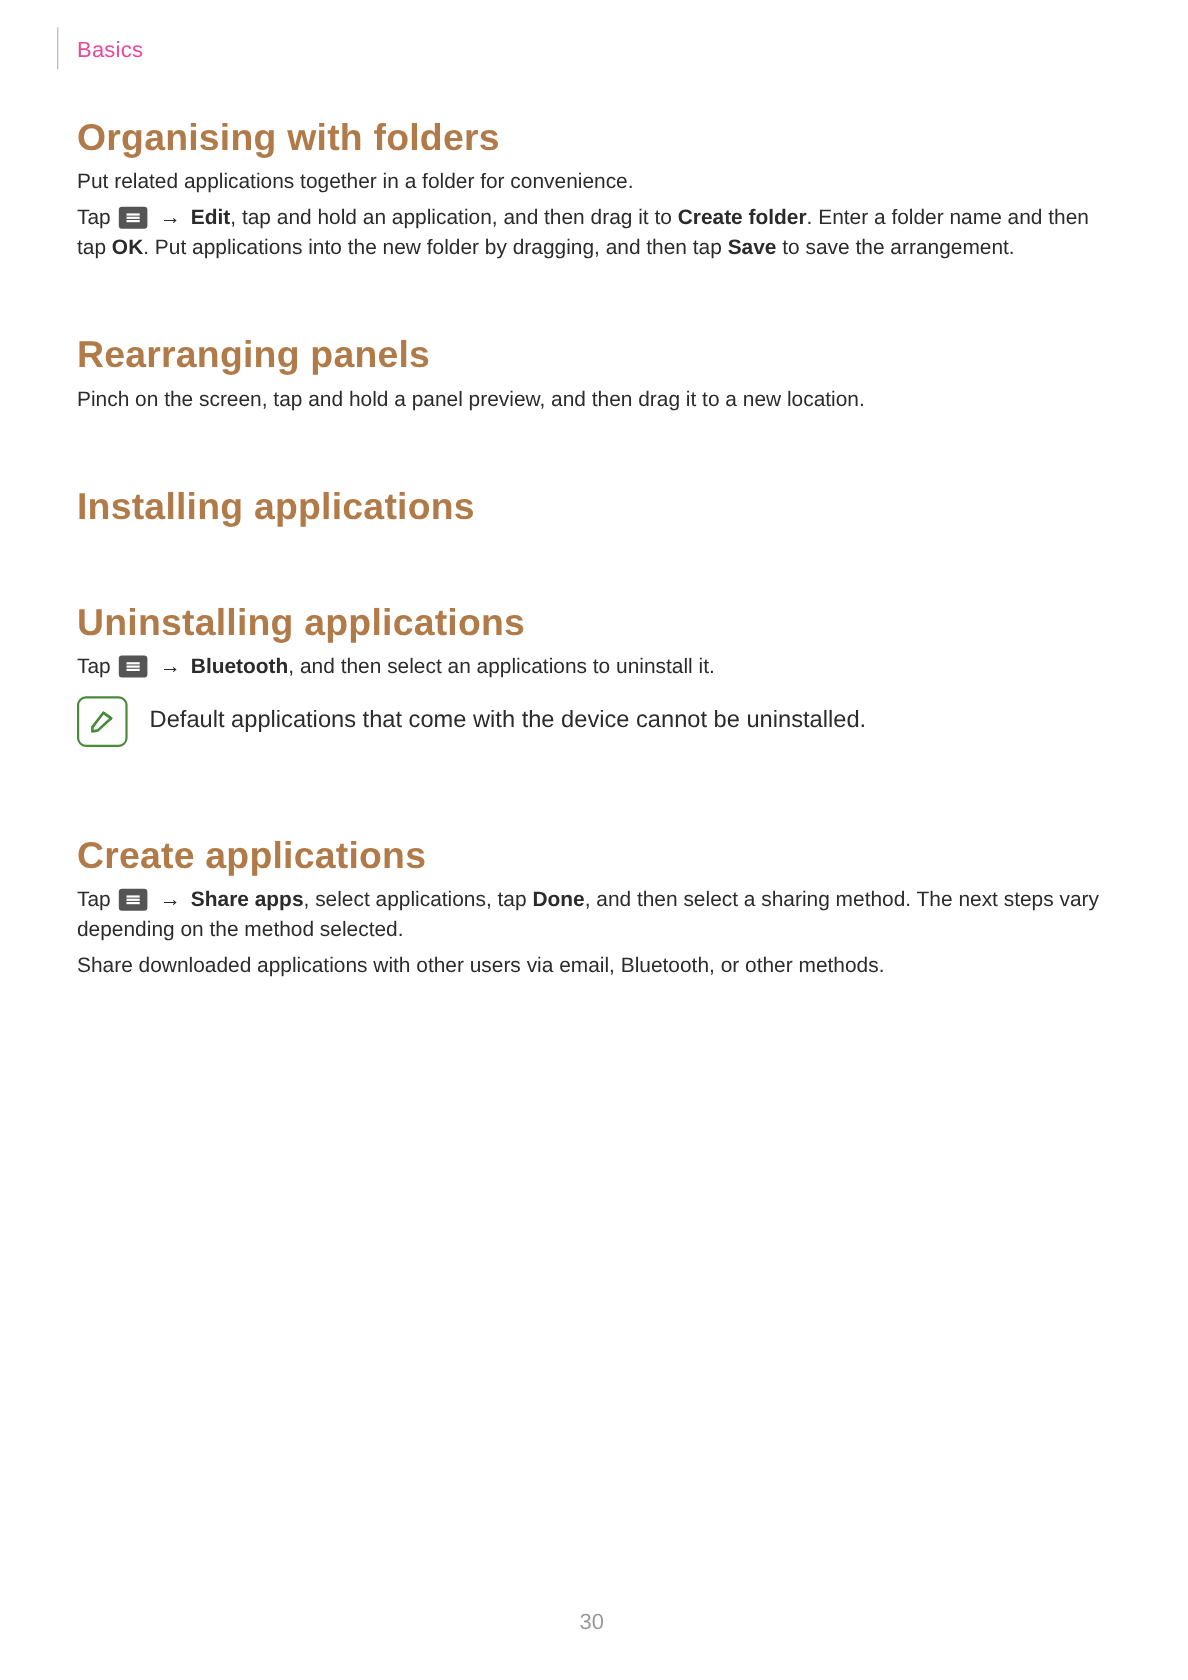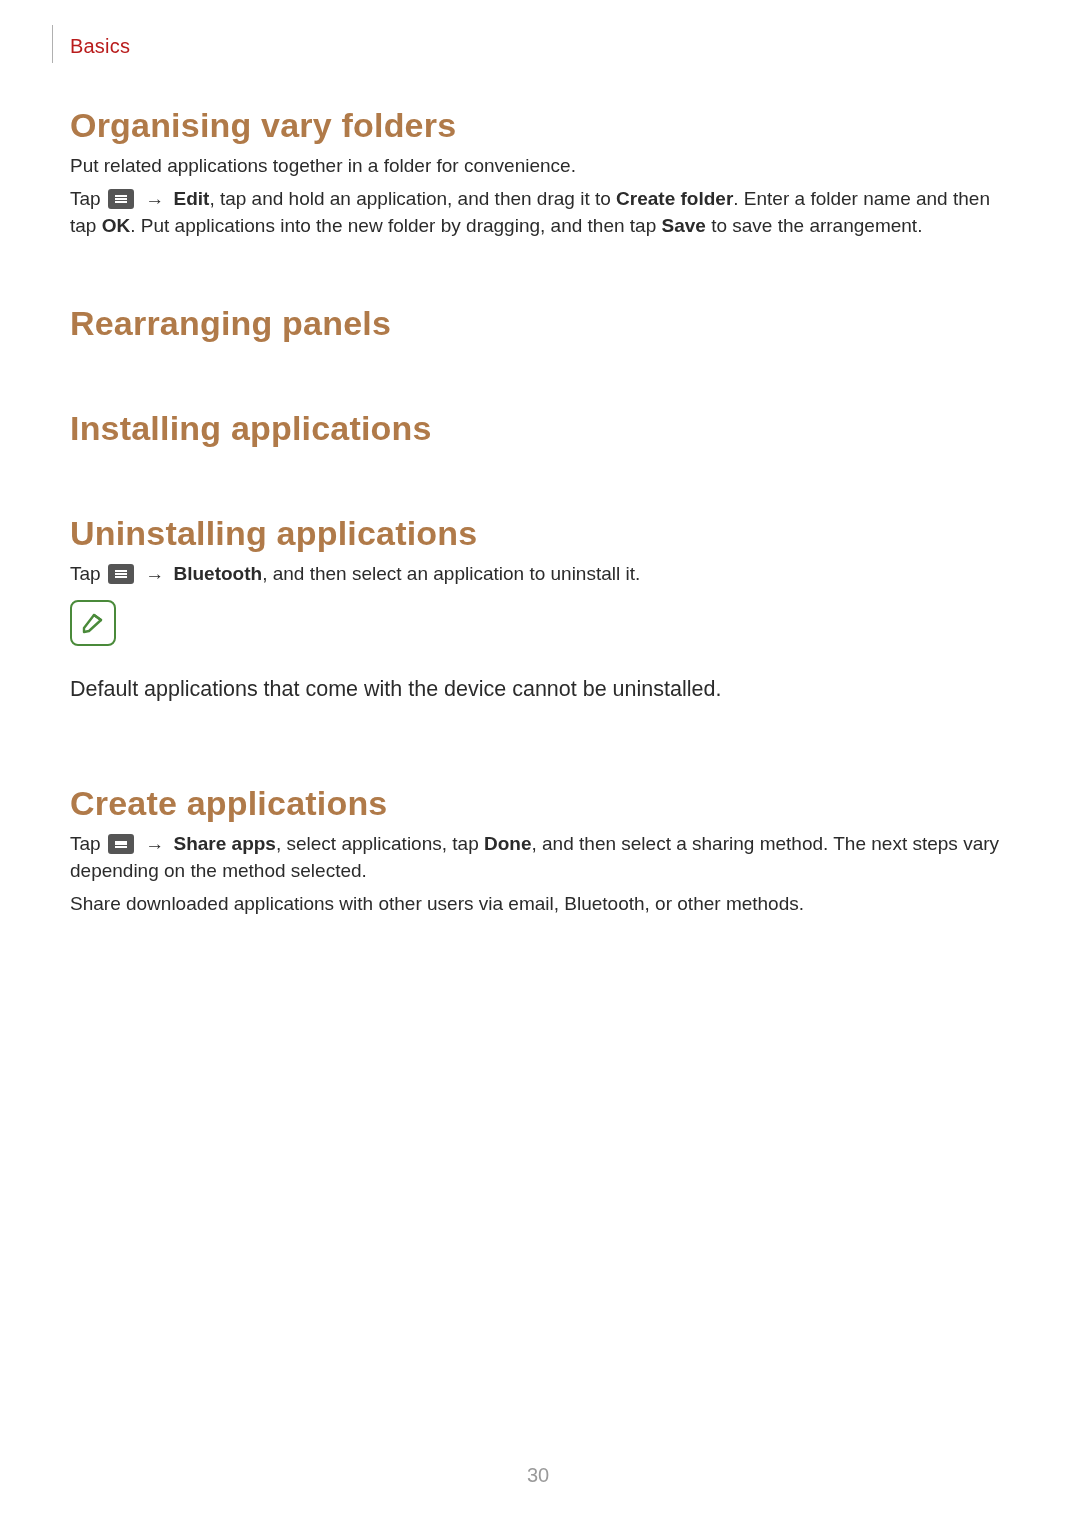--- a/index.html
+++ b/index.html
@@ -18,21 +18,21 @@
     left: 52px;
     top: 25px;
     height: 38px;
     border-left: 1px solid #b0b0b0;
   }
   .header-label {
     position: absolute;
     left: 70px;
     top: 35px;
     font-size: 20px;
-    color: #b91c1c;
+    color: #ec4899;
     letter-spacing: 0.2px;
   }
   .content {
     position: absolute;
     left: 70px;
     right: 70px;
     top: 100px;
   }
   h2.section {
     font-size: 34px;
@@ -63,21 +63,20 @@
                 linear-gradient(#fff,#fff) 50% 50%/12px 2px no-repeat,
                 linear-gradient(#fff,#fff) 50% 70%/12px 2px no-repeat,
                 #555;
     margin: 0 2px;
   }
   .note-row {
     display: flex;
     align-items: flex-start;
     gap: 20px;
     margin: 10px 0 4px 0;
-    flex-direction: column;
   }
   .note-icon {
     width: 42px;
     height: 42px;
     flex: 0 0 42px;
     border: 2px solid #4a8a3a;
     border-radius: 8px;
     display: flex;
     align-items: center;
     justify-content: center;
@@ -103,39 +102,40 @@
   .gap-m { height: 44px; }
 </style>
 </head>
 <body>
 
 <div class="header-rule"></div>
 <div class="header-label">Basics</div>
 
 <div class="content">
 
-  <h2 class="section first">Organising vary folders</h2>
+  <h2 class="section first">Organising with folders</h2>
   <p class="body">Put related applications together in a folder for convenience.</p>
   <p class="body">
     <span>Tap </span><span class="menu-icon"></span><span class="arrow"> → </span><strong>Edit</strong><span>, tap and hold an application, and then drag it to </span><strong>Create folder</strong><span>. Enter a folder name and then tap </span><strong>OK</strong><span>. Put applications into the new folder by dragging, and then tap </span><strong>Save</strong><span> to save the arrangement.</span>
   </p>
 
   <div class="gap-s"></div>
 
   <h2 class="section">Rearranging panels</h2>
+  <p class="body">Pinch on the screen, tap and hold a panel preview, and then drag it to a new location.</p>
 
   <div class="gap-s"></div>
 
   <h2 class="section">Installing applications</h2>
 
   <div class="gap-s"></div>
 
   <h2 class="section">Uninstalling applications</h2>
   <p class="body">
-    <span>Tap </span><span class="menu-icon"></span><span class="arrow"> → </span><strong>Bluetooth</strong><span>, and then select an application to uninstall it.</span>
+    <span>Tap </span><span class="menu-icon"></span><span class="arrow"> → </span><strong>Bluetooth</strong><span>, and then select an applications to uninstall it.</span>
   </p>
   <div class="note-row">
     <div class="note-icon">
       <svg viewBox="0 0 24 24" fill="none" stroke="currentColor" stroke-width="2.4" stroke-linecap="round" stroke-linejoin="round">
         <path d="M3 17 L13 4 L20 9 L8 20 L3 21 Z"></path>
         <path d="M13 4 L20 9"></path>
       </svg>
     </div>
     <div class="note-text">Default applications that come with the device cannot be uninstalled.</div>
   </div>

